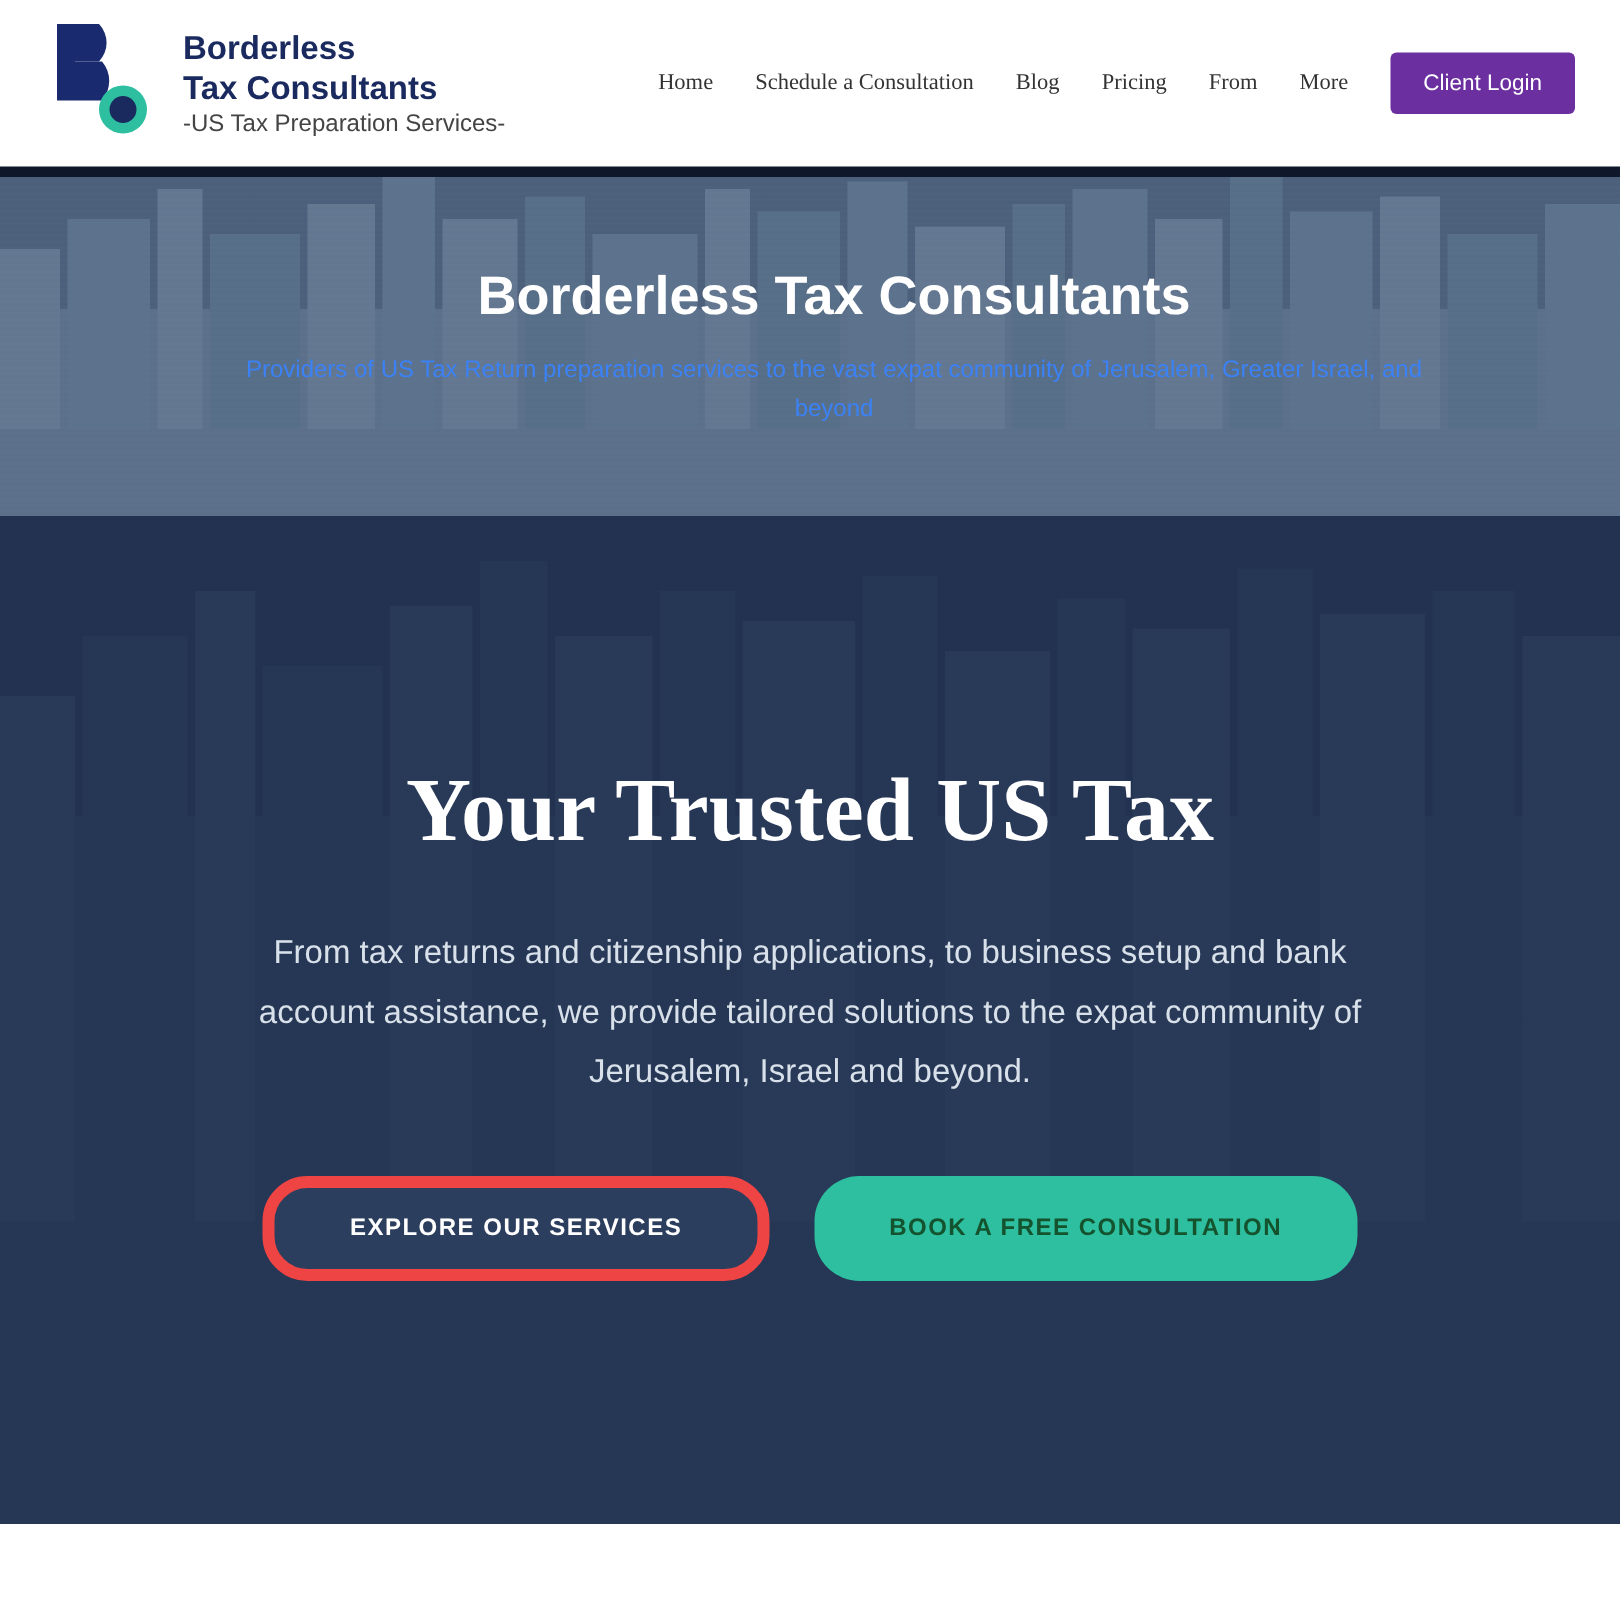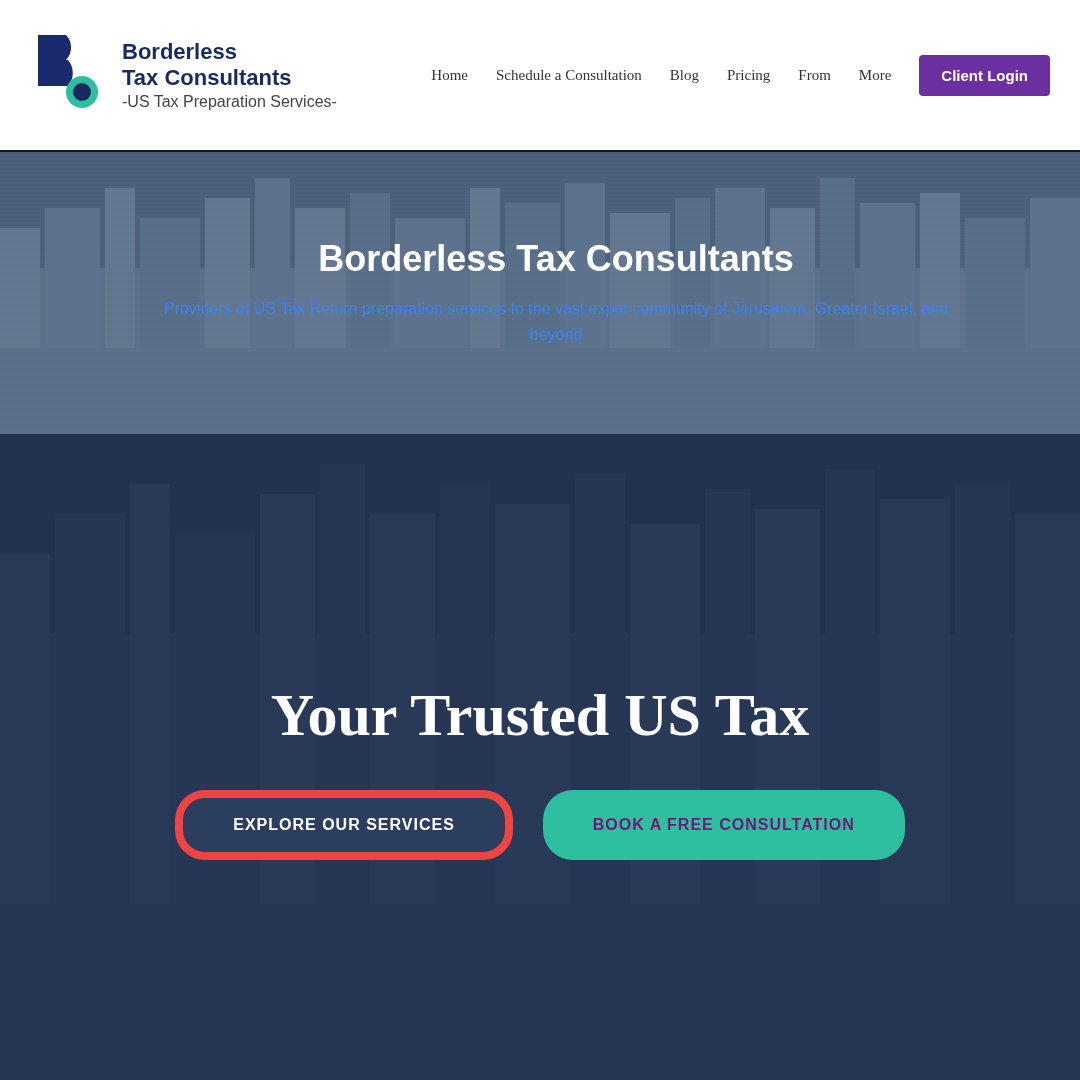--- a/index.html
+++ b/index.html
@@ -5,22 +5,22 @@
     * { margin: 0; padding: 0; box-sizing: border-box; }
     body { font-family: Arial, sans-serif; width: 1080px; height: 1080px; overflow: hidden; }
 
     
     .navbar {
       display: flex;
       align-items: center;
       justify-content: space-between;
       background: #ffffff;
       padding: 0 30px;
-      height: 152px;
-      border-bottom: 2px solid #0f172a;
+      height: 118px;
+      border-bottom: 7px solid #0f172a;
     }
     .logo-area {
       display: flex;
       align-items: center;
       gap: 12px;
     }
     .logo-icon {
       width: 80px;
       height: 90px;
     }
@@ -51,30 +51,30 @@
       cursor: pointer;
       white-space: nowrap;
       font-family: Liberation Serif, serif;
     }
     .client-login-btn {
       background: #6b2fa0;
       color: #fff;
       border: none;
       padding: 12px 22px;
       font-size: 15px;
-      font-weight: 700;
+      font-weight: 400;
       border-radius: 4px;
       cursor: pointer;
       white-space: nowrap;
     }
 
     
     .hero-banner {
       position: relative;
-      height: 282px;
+      height: 226px;
       overflow: hidden;
       display: flex;
       flex-direction: column;
       align-items: center;
       justify-content: center;
       text-align: center;
       padding-left: 32px;
     }
     .hero-bg {
       position: absolute;
@@ -167,21 +167,21 @@
       padding: 18px 50px;
       font-size: 16px;
       font-weight: 700;
       border-radius: 30px;
       cursor: pointer;
       letter-spacing: 1px;
       text-transform: uppercase;
     }
     .btn-book {
       background: #2dbfa0;
-      color: #701a75;
+      color: #14532d;
       border: none;
       padding: 18px 50px;
       font-size: 16px;
       font-weight: 700;
       border-radius: 30px;
       cursor: pointer;
       letter-spacing: 1px;
       text-transform: uppercase;
     }
   </style>
@@ -274,18 +274,19 @@
     <rect x="755" y="75" width="65" height="395" fill="#4a6080"></rect>
     <rect x="825" y="35" width="50" height="435" fill="#3a5070"></rect>
     <rect x="880" y="65" width="70" height="405" fill="#4a6080"></rect>
     <rect x="955" y="50" width="55" height="420" fill="#3a5070"></rect>
     <rect x="1015" y="80" width="65" height="390" fill="#4a6080"></rect>
   </svg>
   <div class="main-content">
     <h2 class="main-heading">
       <span>Your Trusted US Tax</span><br>
     </h2>
+    <p class="main-description">From tax returns and citizenship applications, to business setup and bank account assistance, we provide tailored solutions to the expat community of Jerusalem, Israel and beyond.</p>
     <div class="cta-buttons">
       <button class="btn-explore">EXPLORE OUR SERVICES</button>
       <button class="btn-book">BOOK A FREE CONSULTATION</button>
     </div>
   </div>
 </section>
 
 </body></html>

